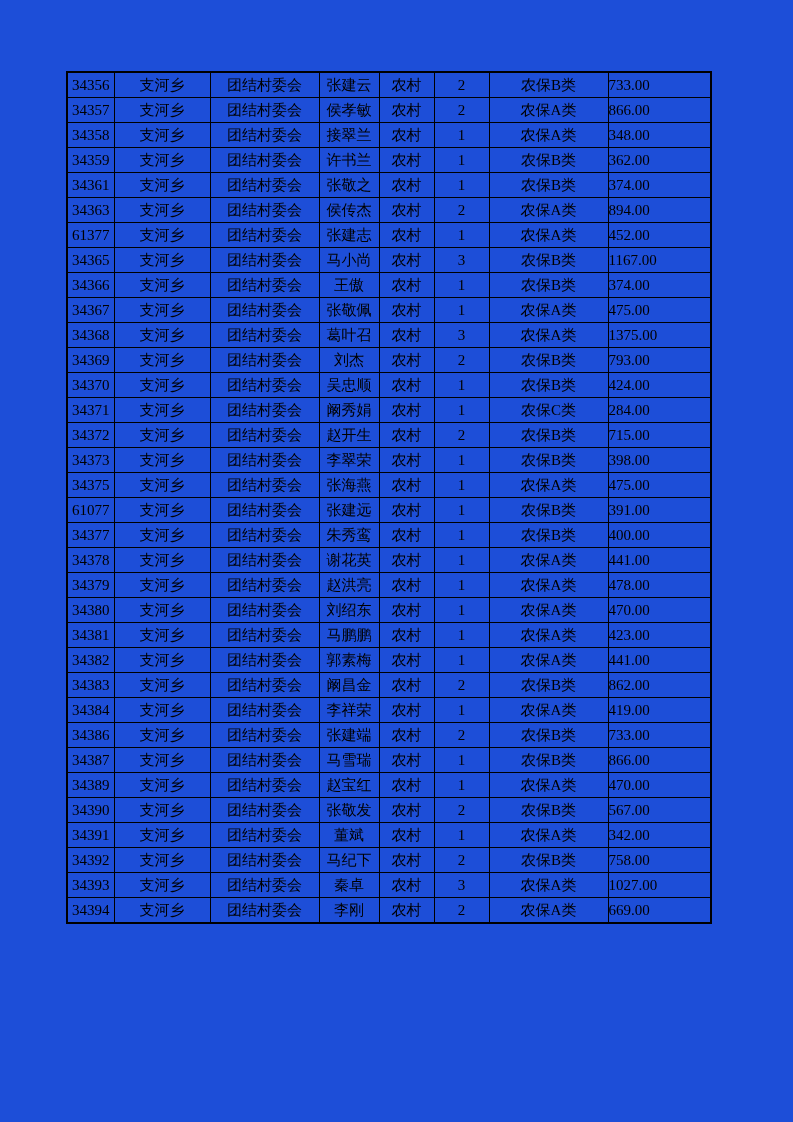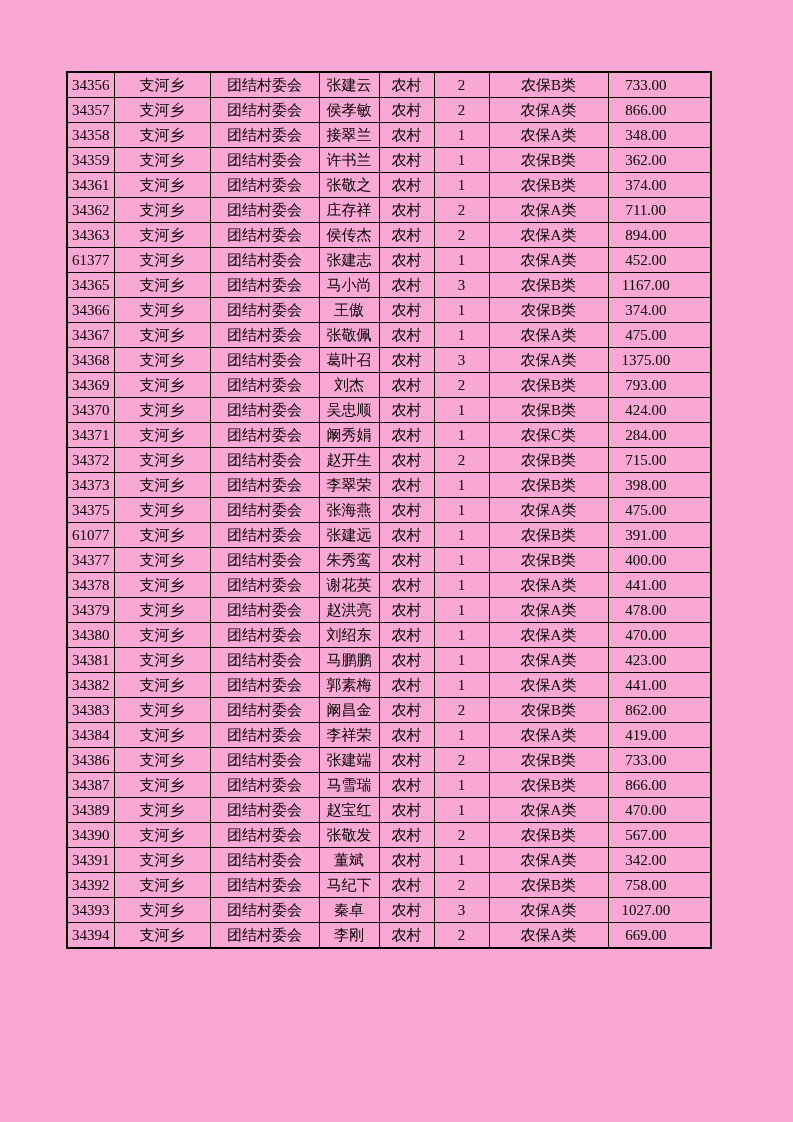--- a/index.html
+++ b/index.html
@@ -10,21 +10,21 @@
     width: 793px;
     height: 1122px;
     background: #ffffff;
     position: relative;
     font-family: "Liberation Serif", "DejaVu Serif", serif;
     color: #000000;
   }
   .page {
     position: absolute;
     inset: 0;
-    background: #f9a8d4;
+    background: #1d4ed8;
   }
   table.sheet-table {
     position: absolute;
     left: 66px;
     top: 71px;
     width: 644px;
     border-collapse: collapse;
     table-layout: fixed;
     border: 2px solid #000000;
   }
@@ -33,21 +33,21 @@
     height: 24px;
     padding: 0;
     font-size: 15px;
     line-height: 24px;
     text-align: center;
     white-space: nowrap;
     overflow: hidden;
     color: #000000;
   }
   table.sheet-table td.col-amount {
-    text-align: center;
+    text-align: left;
     padding-right: 27px;
   }
   col.w-id        { width: 47px; }
   col.w-township  { width: 96px; }
   col.w-village   { width: 109px; }
   col.w-name      { width: 60px; }
   col.w-residence { width: 55px; }
   col.w-count     { width: 55px; }
   col.w-category  { width: 119px; }
   col.w-amount    { width: 103px; }
@@ -112,30 +112,20 @@
           <td class="col-id">34361</td>
           <td class="col-township">支河乡</td>
           <td class="col-village">团结村委会</td>
           <td class="col-name">张敬之</td>
           <td class="col-residence-type">农村</td>
           <td class="col-person-count">1</td>
           <td class="col-category">农保B类</td>
           <td class="col-amount">374.00</td>
         </tr>
         <tr>
-          <td class="col-id">34362</td>
-          <td class="col-township">支河乡</td>
-          <td class="col-village">团结村委会</td>
-          <td class="col-name">庄存祥</td>
-          <td class="col-residence-type">农村</td>
-          <td class="col-person-count">2</td>
-          <td class="col-category">农保A类</td>
-          <td class="col-amount">711.00</td>
-        </tr>
-        <tr>
           <td class="col-id">34363</td>
           <td class="col-township">支河乡</td>
           <td class="col-village">团结村委会</td>
           <td class="col-name">侯传杰</td>
           <td class="col-residence-type">农村</td>
           <td class="col-person-count">2</td>
           <td class="col-category">农保A类</td>
           <td class="col-amount">894.00</td>
         </tr>
         <tr>

